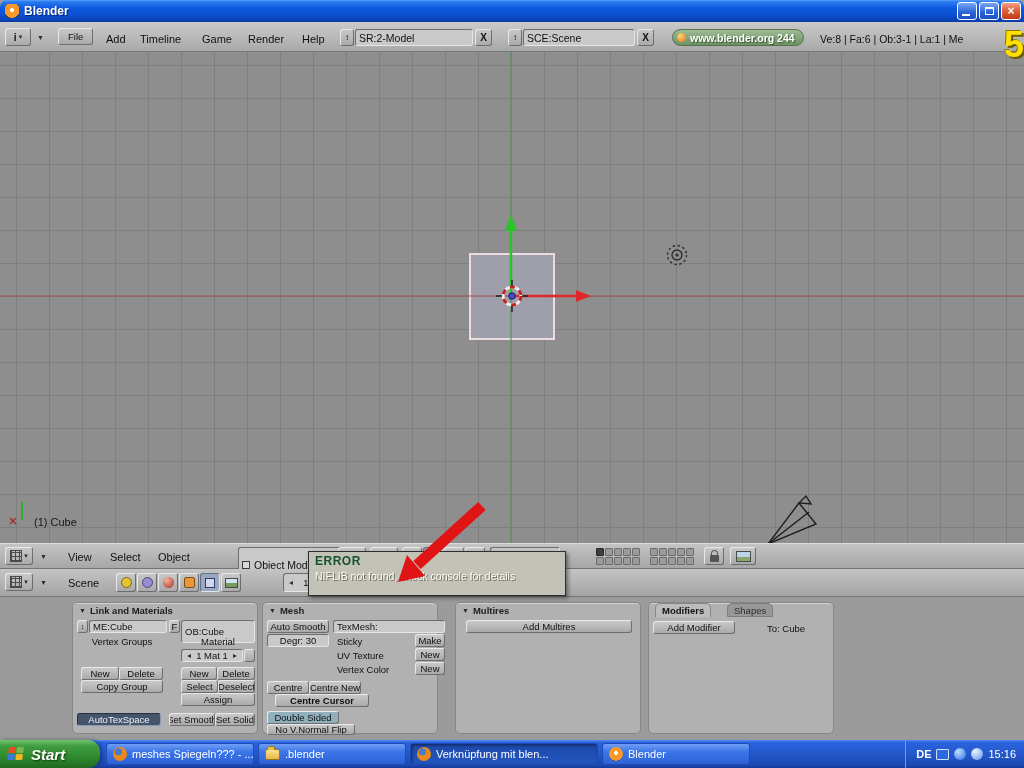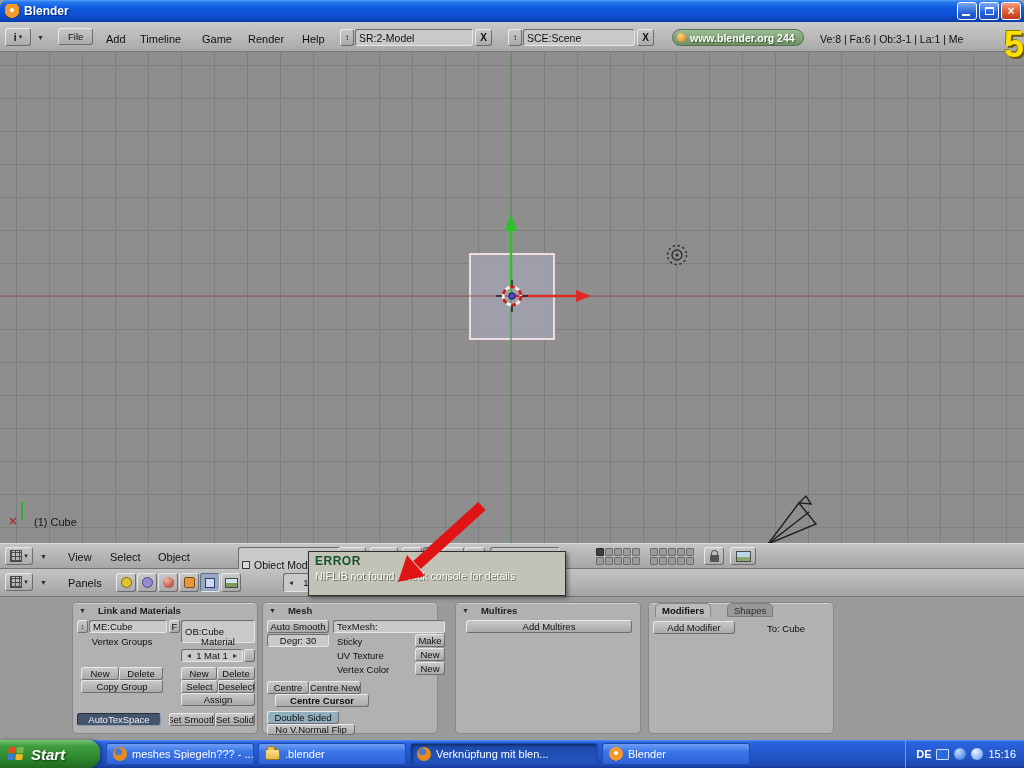--- a/index.html
+++ b/index.html
@@ -82,21 +82,21 @@
   .ic-logic{width:11px;height:11px;border-radius:50%;background:#e3c42e;border:1px solid #77661a;}
   .ic-script{width:11px;height:11px;border-radius:50%;background:#9a8ad0;border:1px solid #4e4479;}
   .ic-shade{width:11px;height:11px;border-radius:50%;background:radial-gradient(circle at 35% 30%,#f8b0a0,#a03020);}
   .ic-obj{width:11px;height:11px;border-radius:2px;background:#e8973a;border:1px solid #7a4c12;}
   .ic-edit{width:10px;height:10px;border:1px solid #2c3c6e;background:#cfd8ec;}
   .ic-scene{width:13px;height:10px;border:1px solid #4a4a4a;background:linear-gradient(180deg,#cfe2ef 55%,#7a9a5a 56%);}
 
   
   .barea{left:0;top:597px;width:1024px;height:143px;background:#9b9b9b;}
   .panel{position:absolute;background:#b1b1b1;border:1px solid #878787;border-radius:5px;box-shadow:inset 0 1px 0 #d2d2d2;}
-  .phead{position:absolute;left:6px;top:2px;display:flex;align-items:center;gap:12px;}
+  .phead{position:absolute;left:6px;top:2px;display:flex;align-items:center;gap:4px;}
   .ptitle{font-size:9.5px;font-weight:bold;color:#1d1d1d;white-space:nowrap;}
   .tab{position:absolute;top:0;height:14px;font-size:9.5px;display:flex;align-items:center;justify-content:center;
        border-radius:5px 5px 0 0;padding:0 6px;white-space:nowrap;}
   .tab.active{background:#bcbcbc;font-weight:bold;border:1px solid #878787;border-bottom:none;color:#111;}
   .tab.inactive{background:#989898;border:1px solid #7e7e7e;color:#2e2e2e;}
 
   
   .tooltip{left:308px;top:551px;width:258px;height:45px;background:#c3c2b6;border:1px solid #2e2e2e;
     box-shadow:2px 2px 4px rgba(0,0,0,.45);z-index:60;padding:2px 6px;}
   .tt-title{font-size:12px;font-weight:bold;color:#14532d;letter-spacing:.5px;}
@@ -302,21 +302,21 @@
         <span class="pic-ic"></span>
       </div>
   </div>
 
   <div class="abs bh">
     <div class="abs b ed-btn" style="left:5px;top:4px;width:28px;">
       <span class="icon-grid"></span>
       <span class="tri">▾</span>
     </div>
     <span class="abs tri" style="left:40px;top:10px;">▼</span>
-    <span class="abs mi" style="left:68px;top:8px;">Panels</span>
+    <span class="abs mi" style="left:68px;top:8px;">Scene</span>
 
     <div class="abs b ctx" style="left:116px;top:4px;">
         <span class="ic-logic"></span>
       </div>
     <div class="abs b ctx" style="left:137px;top:4px;">
         <span class="ic-script"></span>
       </div>
     <div class="abs b ctx" style="left:158px;top:4px;">
         <span class="ic-shade"></span>
       </div>

